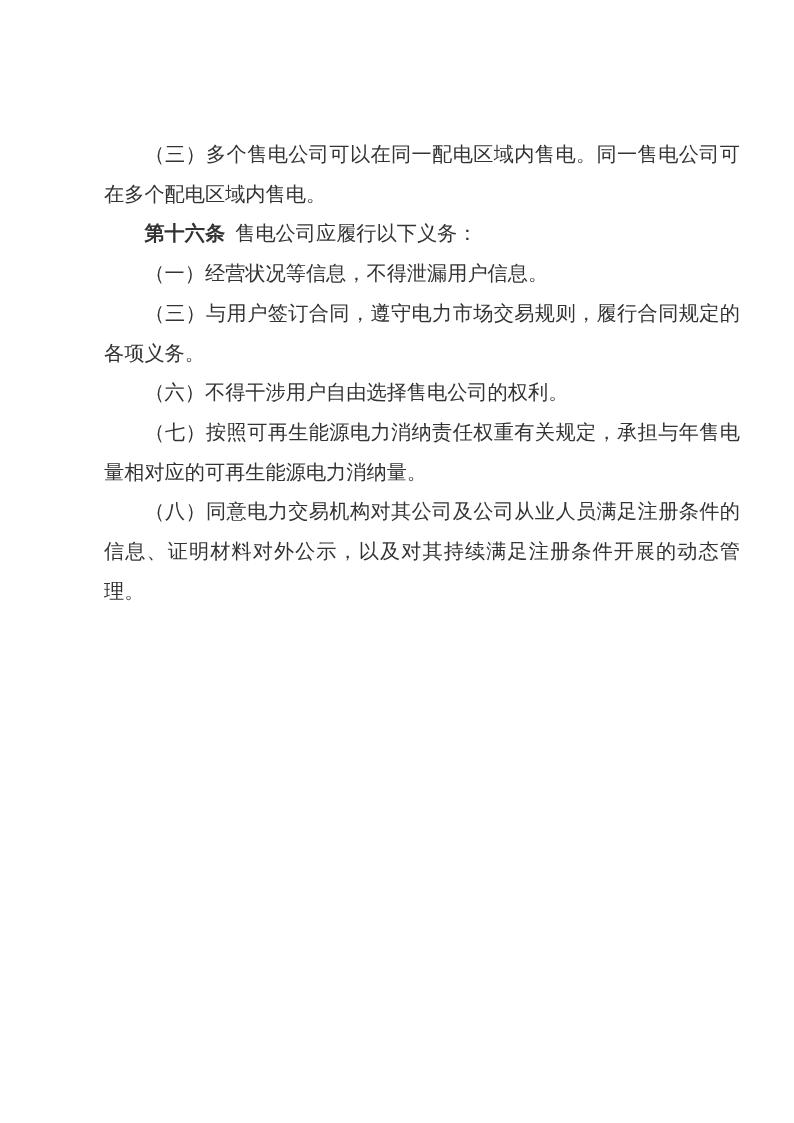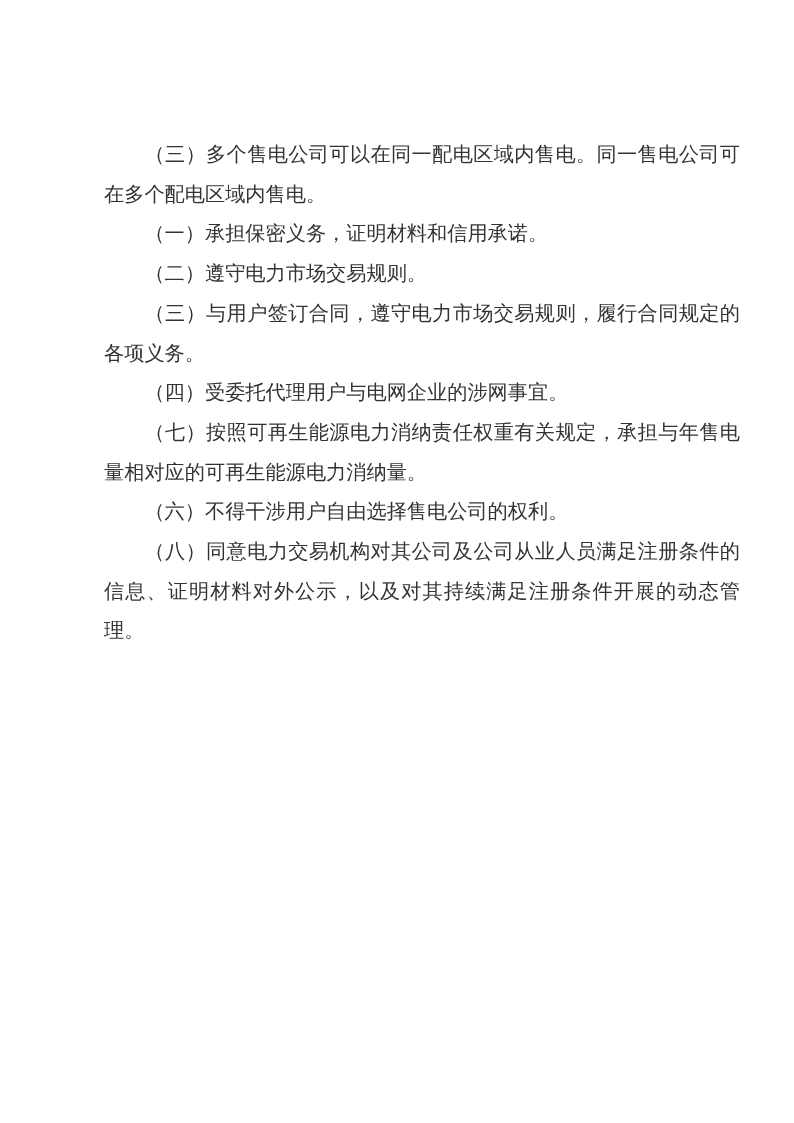--- a/index.html
+++ b/index.html
@@ -36,30 +36,29 @@
 </head>
 <body>
 
 <div class="page">
   <div class="doc">
 
     <p>（三）多个售电公司可以在同一配电区域内售电。同一售电公司可在多个配电区域内售电。</p>
 
 
 
+    <p><span class="article-label">第十六条</span><span>售电公司应履行以下义务：</span></p>
 
-    <p>（一）承担保密义务，证明材料和信用承诺。</p>
+    <p>（一）经营状况等信息，不得泄漏用户信息。</p>
 
-    <p>（二）遵守电力市场交易规则。</p>
 
     <p>（三）与用户签订合同，遵守电力市场交易规则，履行合同规定的各项义务。</p>
 
-    <p>（四）受委托代理用户与电网企业的涉网事宜。</p>
 
 
+    <p>（六）不得干涉用户自由选择售电公司的权利。</p>
+
     <p>（七）按照可再生能源电力消纳责任权重有关规定，承担与年售电量相对应的可再生能源电力消纳量。</p>
-
-    <p>（六）不得干涉用户自由选择售电公司的权利。</p>
 
     <p>（八）同意电力交易机构对其公司及公司从业人员满足注册条件的信息、证明材料对外公示，以及对其持续满足注册条件开展的动态管理。</p>
 
   </div>
 </div>
 
 </body></html>

